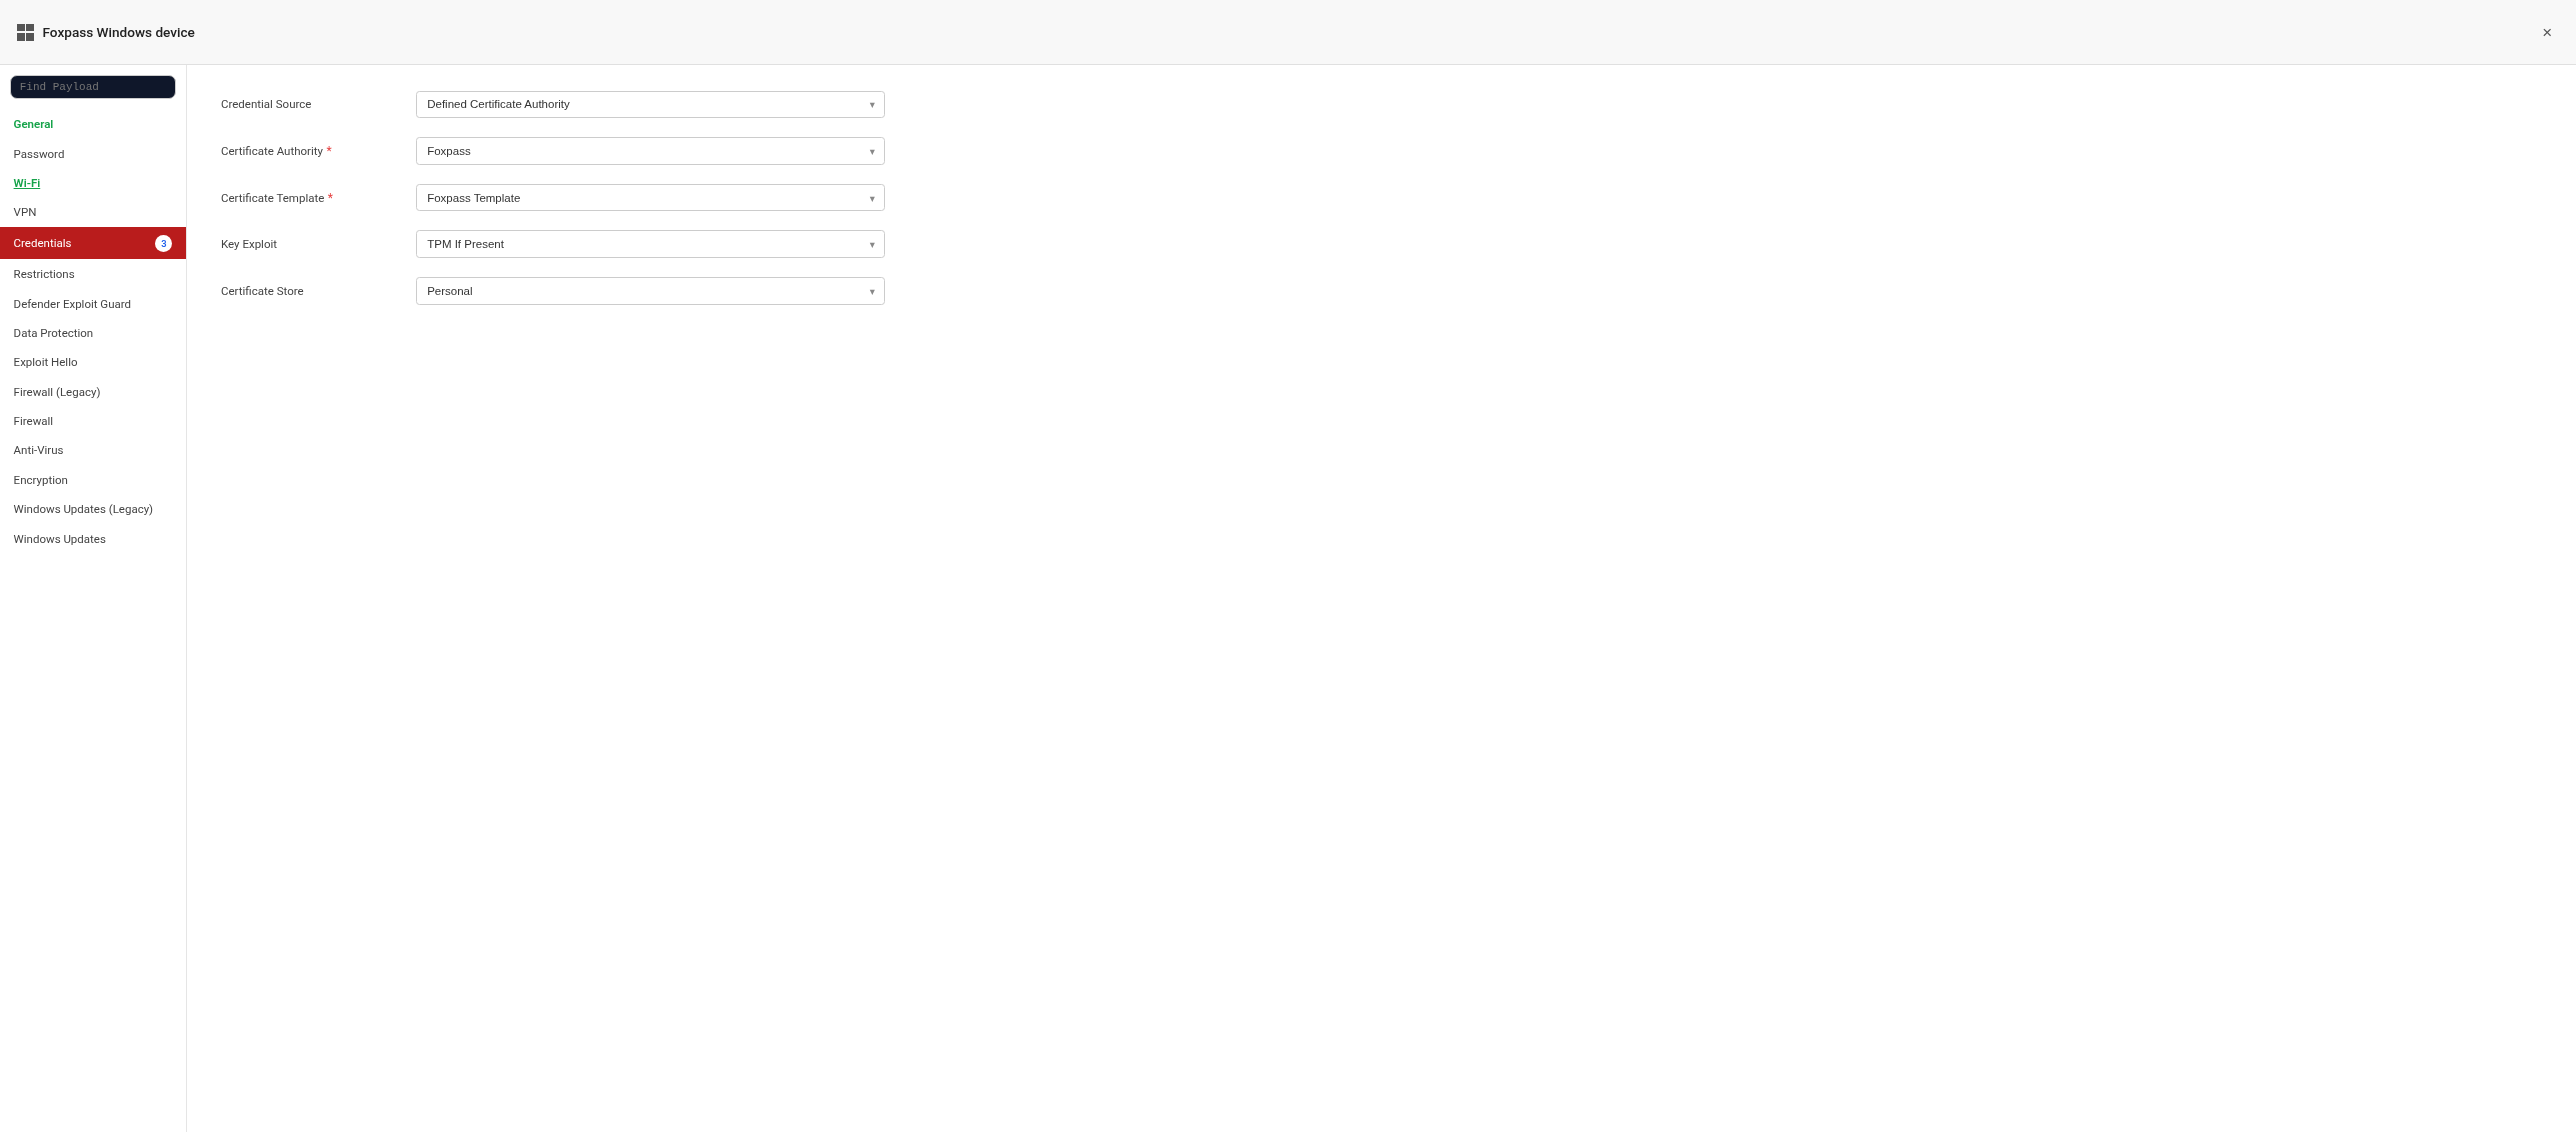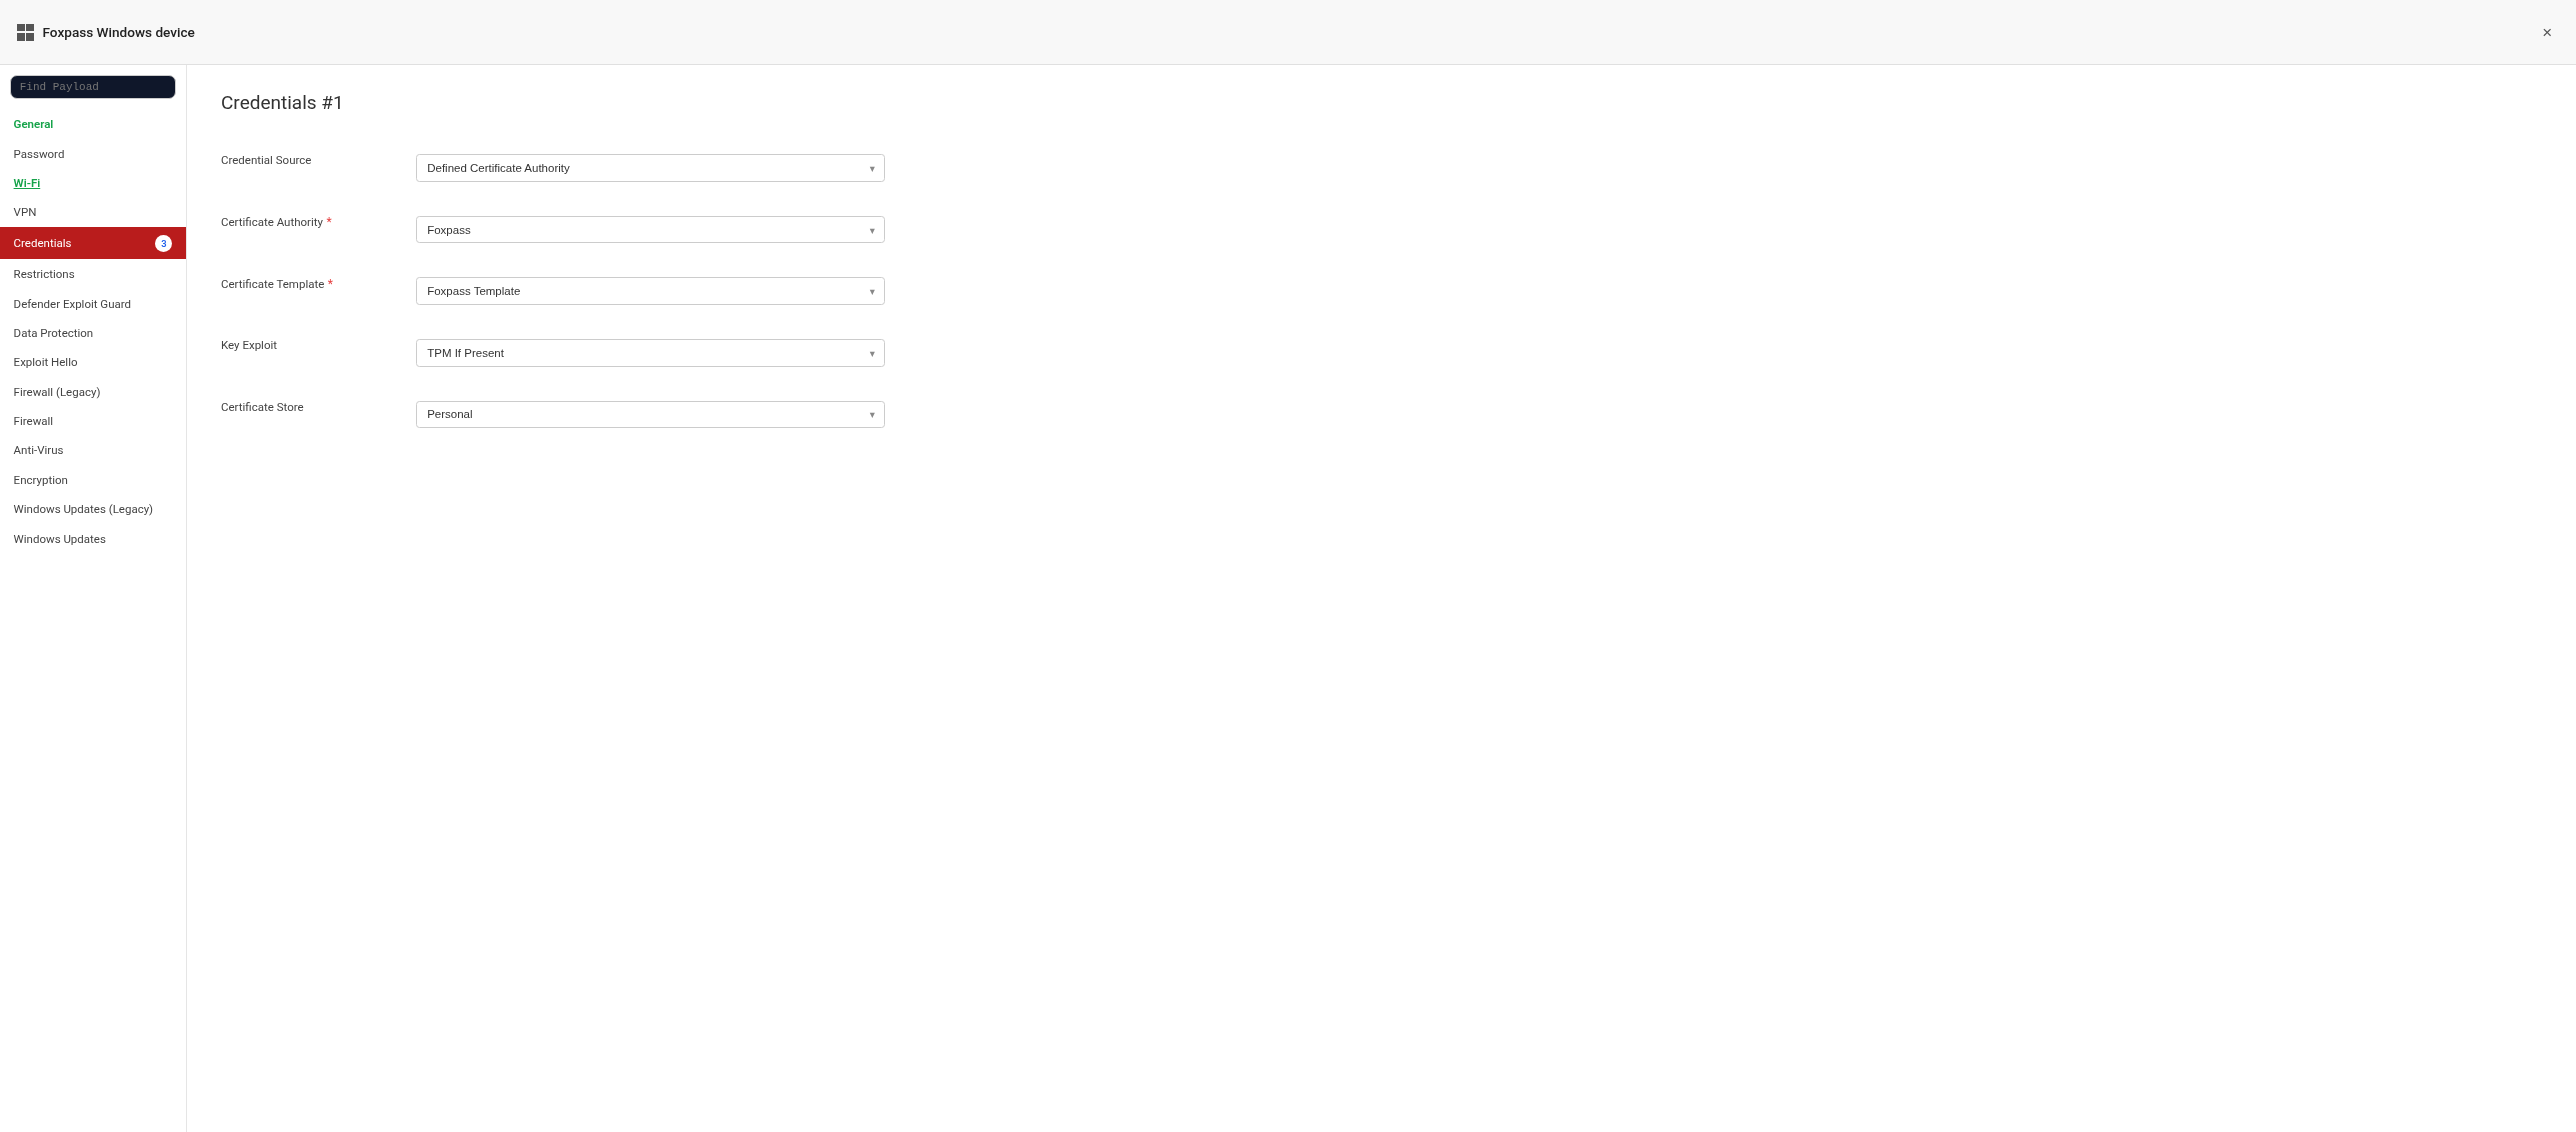--- a/index.html
+++ b/index.html
@@ -144,21 +144,20 @@
       align-items: center;
       gap: 3.4px;
     }
     .required-star {
       color: #e53e3e;
       font-size: 12px;
     }
     .form-control {
       flex: 1;
       position: relative;
-      margin-top: 15px;
     }
     .select-wrapper {
       position: relative;
       width: 100%;
     }
     .select-box {
       width: 100%;
       padding: 6.8px 31px 6.8px 10.2px;
       border: 0.9px solid #ccc;
       border-radius: 3.4px;
@@ -248,21 +247,20 @@
           <div class="nav-item">
             <span>Windows Updates (Legacy)</span>
           </div>
           <div class="nav-item">
             <span>Windows Updates</span>
           </div>
         </div>
     </div>
 
     <div class="main">
-      <h1 class="page-title">Credentials #1</h1>
 
       <div class="form-section" id="form-fields">
       <div class="form-row">
             <div class="form-label">Credential Source</div>
             <div class="form-control">
               <div class="select-wrapper"><select class="select-box"><option value="Defined Certificate Authority">Defined Certificate Authority</option><option value="SCEP">SCEP</option><option value="Manual">Manual</option></select><span class="select-chevron">▾</span></div>
             </div>
           </div>
           <div class="form-row">
             <div class="form-label">Certificate Authority<span class="required-star"> *</span></div>

